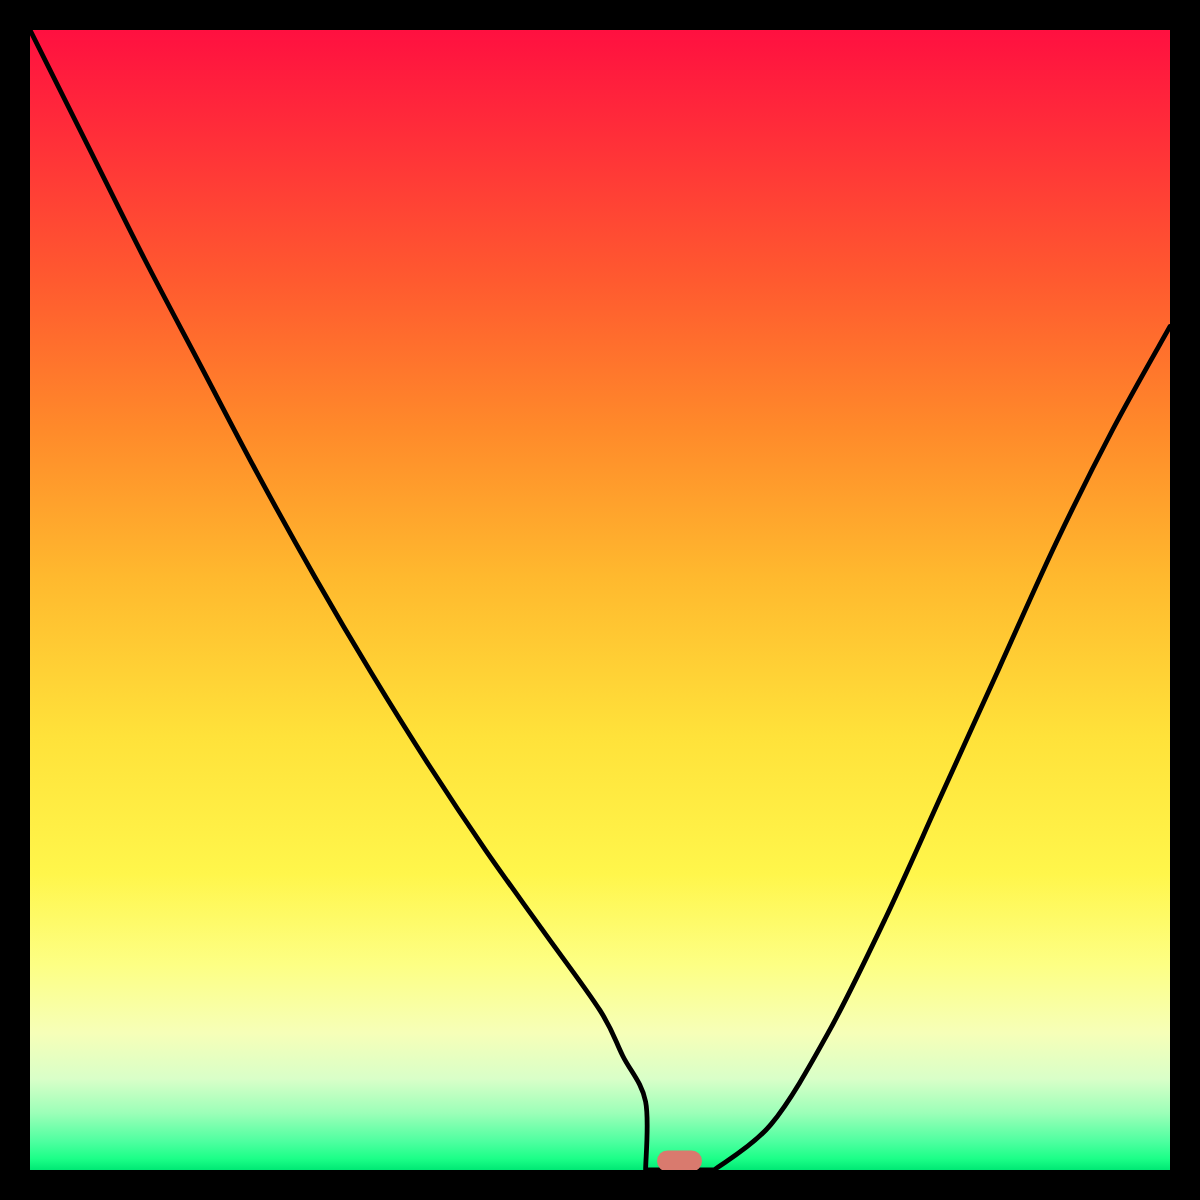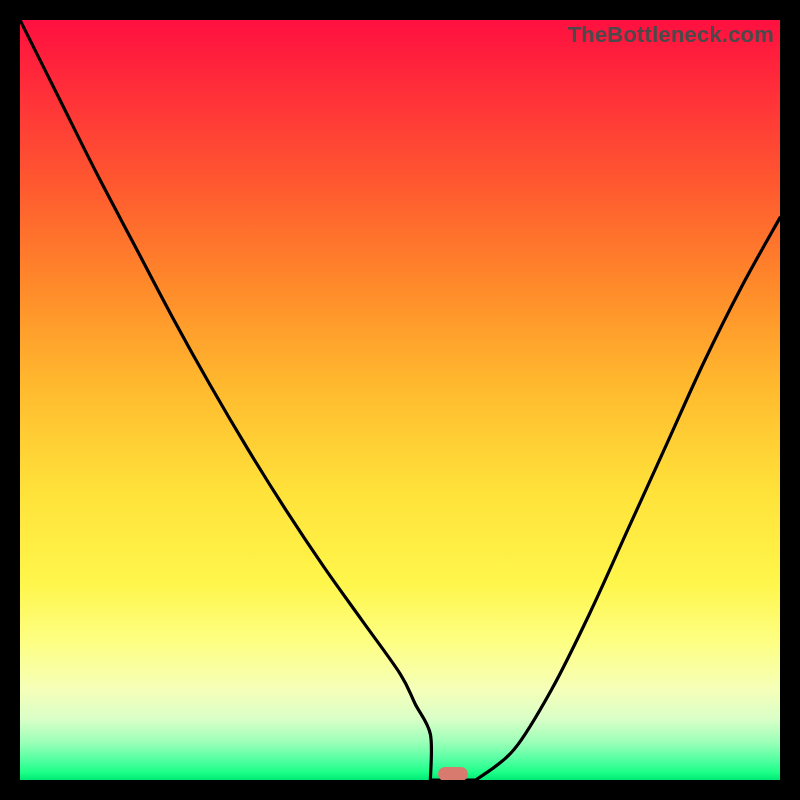--- a/index.html
+++ b/index.html
@@ -69,15 +69,14 @@
 <div class="frame">
   <div class="plot-area">
     <div class="gradient-bg"></div>
 
     <svg class="curve" viewBox="0 0 760 760" preserveAspectRatio="none">
       <path id="curvePath" fill="none" stroke="#000" stroke-width="3.2" stroke-linejoin="round" stroke-linecap="round" d="M 0.00 0.00 C 6.33 12.67, 25.33 50.67, 38.00 76.00 C 50.67 101.33, 63.33 127.30, 76.00 152.00 C 88.67 176.70, 101.33 200.13, 114.00 224.20 C 126.67 248.27, 139.33 272.97, 152.00 296.40 C 164.67 319.83, 177.33 342.63, 190.00 364.80 C 202.67 386.97, 215.33 408.50, 228.00 429.40 C 240.67 450.30, 253.33 470.57, 266.00 490.20 C 278.67 509.83, 291.33 528.83, 304.00 547.20 C 316.67 565.57, 329.33 582.67, 342.00 600.40 C 354.67 618.13, 371.13 639.67, 380.00 653.60 C 388.87 667.53, 390.13 673.87, 395.20 684.00 C 400.27 694.13, 407.87 701.73, 410.40 714.40 C 412.93 727.07, 410.40 752.40, 410.40 760.00 L 456.00 760.00 C 456.00 760.00, 449.67 765.07, 456.00 760.00 C 462.33 754.93, 481.33 744.80, 494.00 729.60 C 506.67 714.40, 519.33 691.60, 532.00 668.80 C 544.67 646.00, 557.33 619.40, 570.00 592.80 C 582.67 566.20, 595.33 537.07, 608.00 509.20 C 620.67 481.33, 633.33 453.47, 646.00 425.60 C 658.67 397.73, 671.33 368.60, 684.00 342.00 C 696.67 315.40, 709.33 290.07, 722.00 266.00 C 734.67 241.93, 753.67 209.00, 760.00 197.60"></path>
     </svg>
 
     <div class="marker" id="marker" style="left: 418.2px; top: 747.2px;"></div>
 
-    <div class="watermark">TheBottleneck.com</div>
   </div>
 </div>
 
 </body></html>

